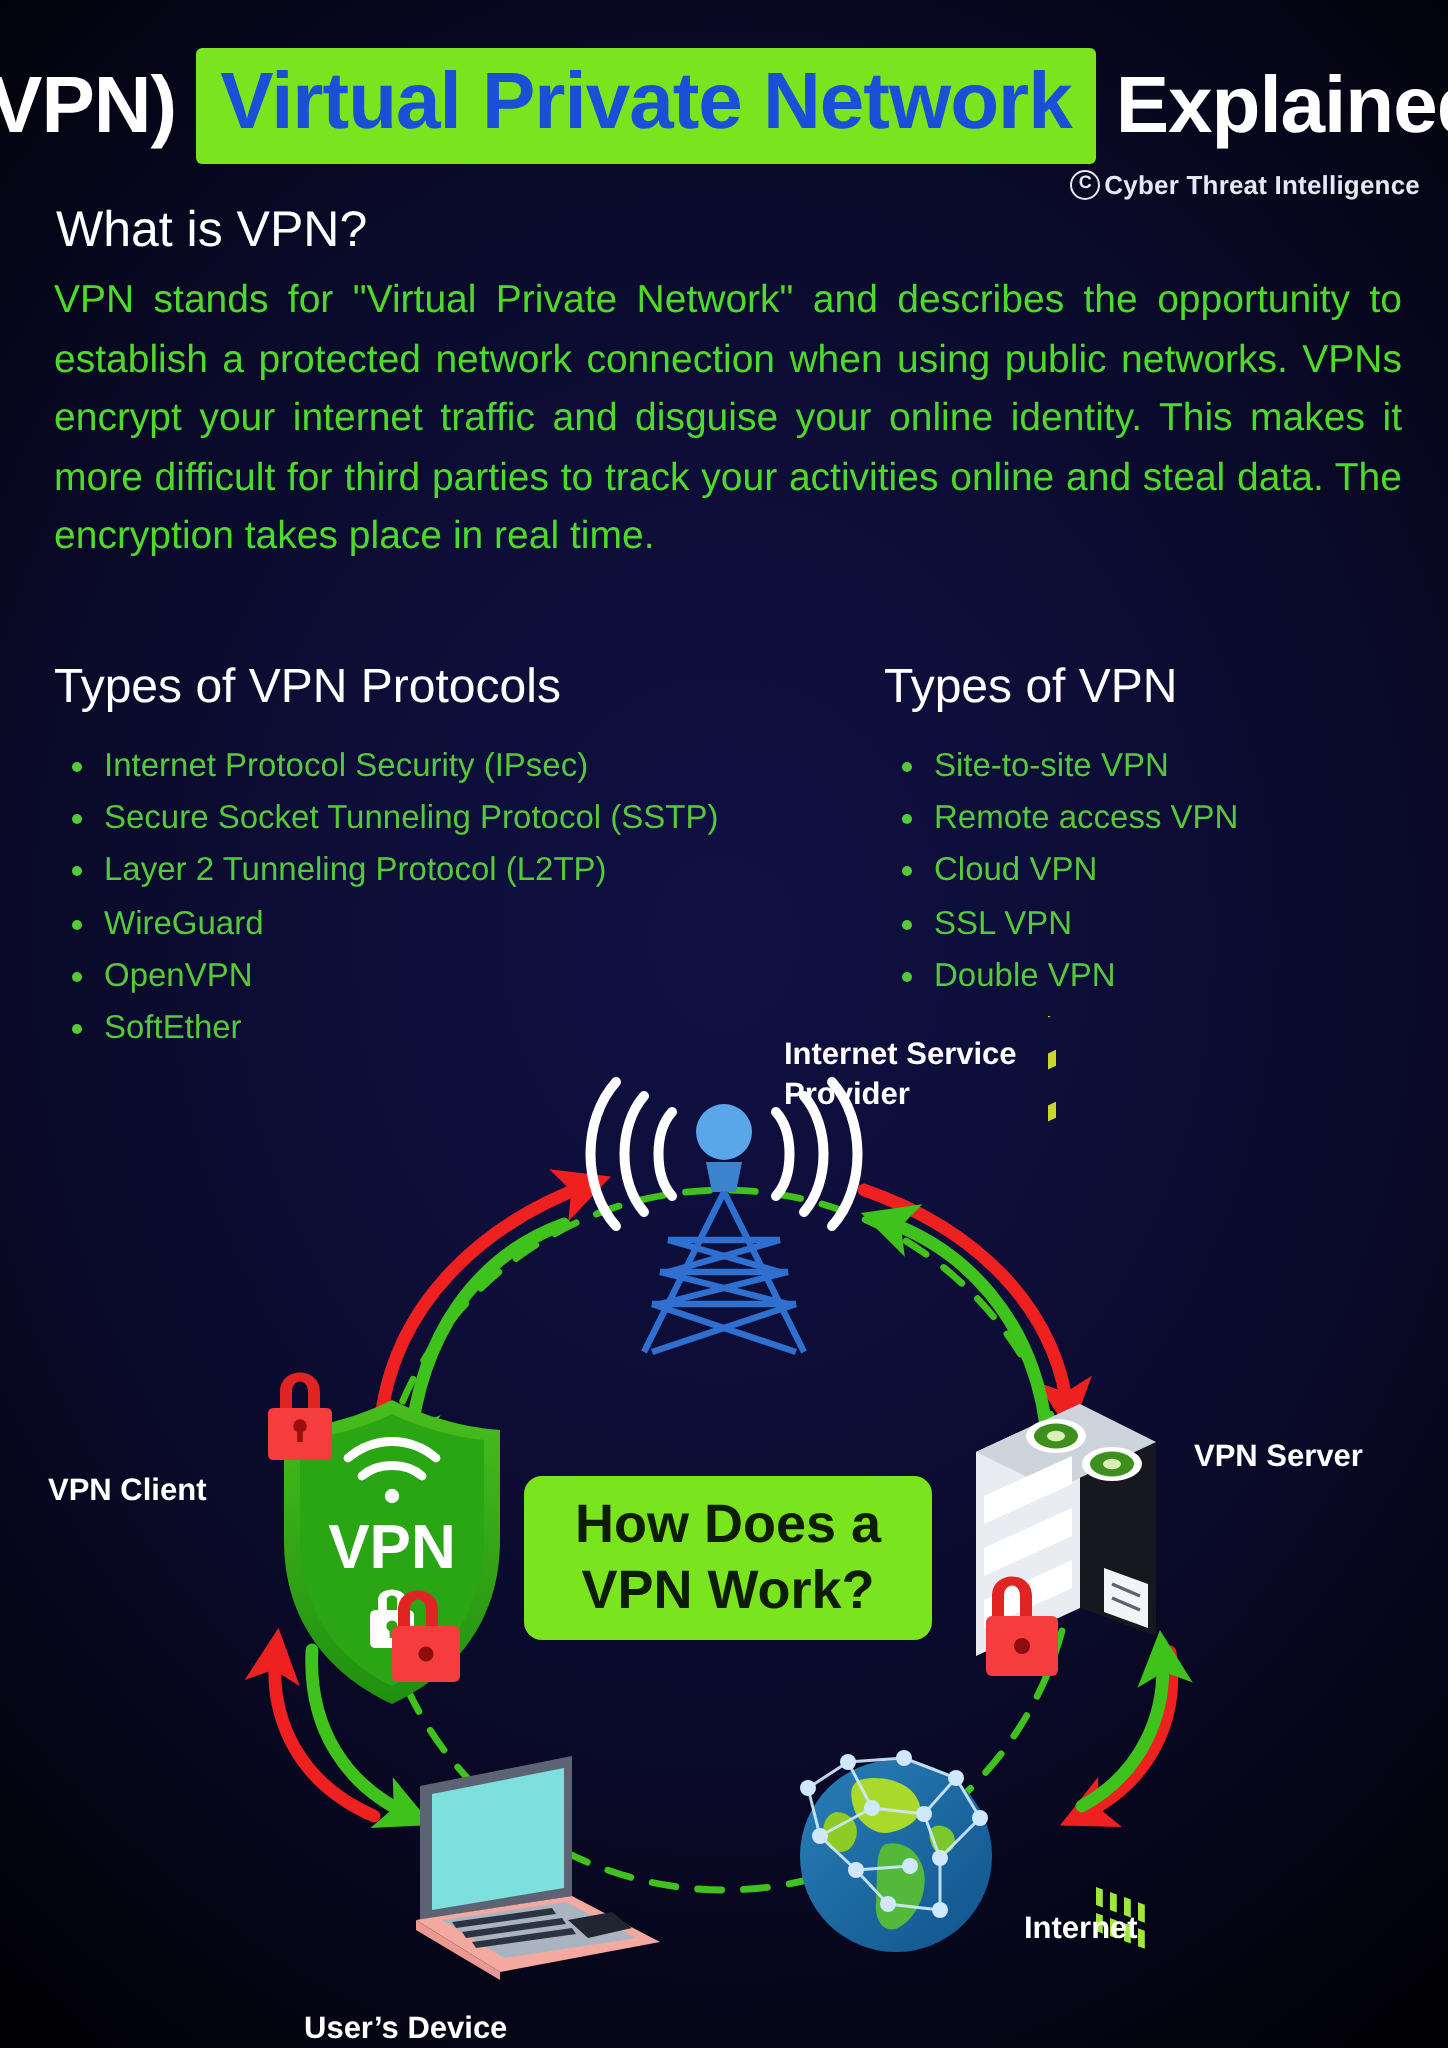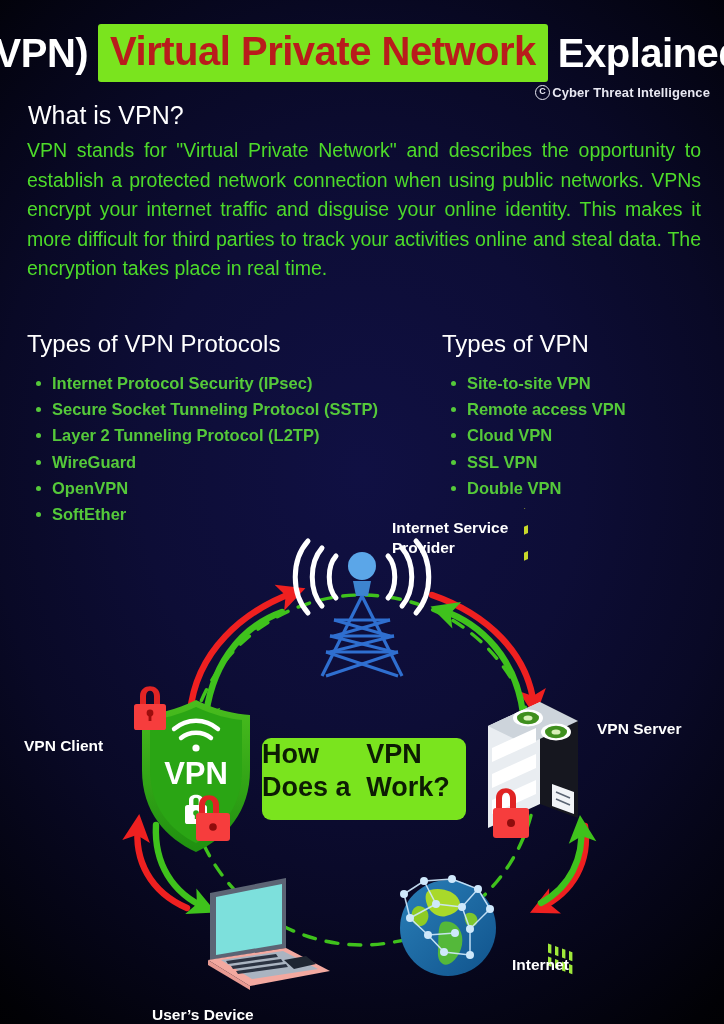--- a/index.html
+++ b/index.html
@@ -37,21 +37,21 @@
   .h-plain {
     color: #ffffff;
     font-size: 40px;
     font-weight: bold;
     letter-spacing: -0.5px;
   }
   .h-lead { padding-right: 10px; }
   .h-tail { padding-left: 10px; }
   .h-hl {
     background: #7ae41e;
-    color: #b91c1c;
+    color: #1d4ed8;
     font-size: 40px;
     font-weight: bold;
     padding: 5px 12px 8px 12px;
     border-radius: 3px;
     letter-spacing: -0.5px;
   }
 
   .copyright {
     position: absolute;
     right: 14px;
@@ -105,21 +105,20 @@
   #col-right { position: absolute; left: 442px; top: 330px; width: 275px; }
   .col-head {
     color: #ffffff;
     font-size: 24px;
     margin-bottom: 12px;
   }
   ul.plist {
     list-style: none;
     margin: 0;
     padding: 0;
-    font-weight: bold;
   }
   ul.plist li {
     color: #55c93a;
     font-size: 16.5px;
     line-height: 26.2px;
     padding-left: 25px;
     position: relative;
   }
   ul.plist li::before {
     content: "";
@@ -159,22 +158,22 @@
   #lbl-internet{ left: 512px; top: 447px; }
 
   
   #center-badge {
     position: absolute;
     left: 262px; top: 230px;
     width: 204px; height: 82px;
     background: #7ae41e;
     border-radius: 9px;
     display: flex;
-    flex-direction: row;
-    align-items: flex-start;
+    flex-direction: column;
+    align-items: center;
     justify-content: center;
     color: #0d1c04;
     font-size: 27px;
     font-weight: bold;
     line-height: 33px;
   }
 </style>
 </head>
 <body>
 

